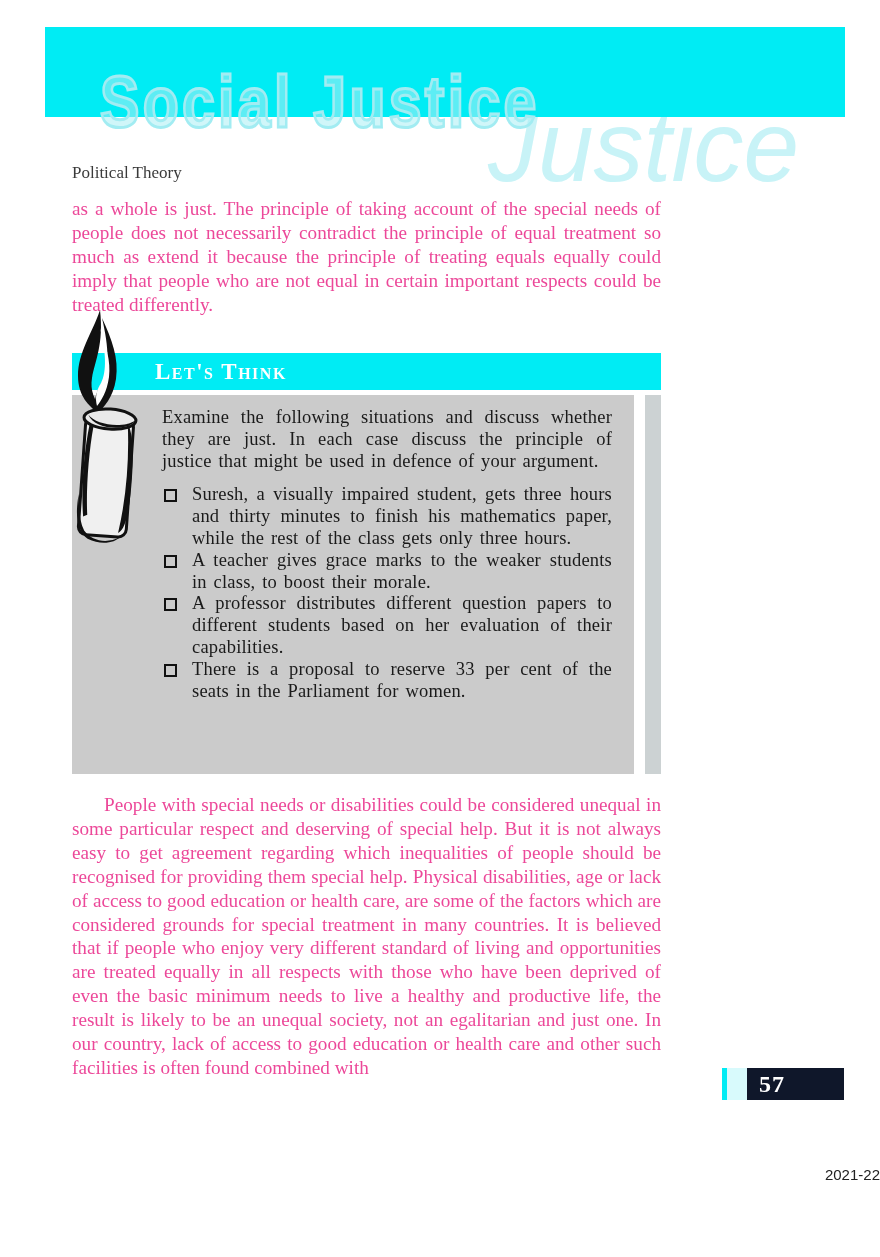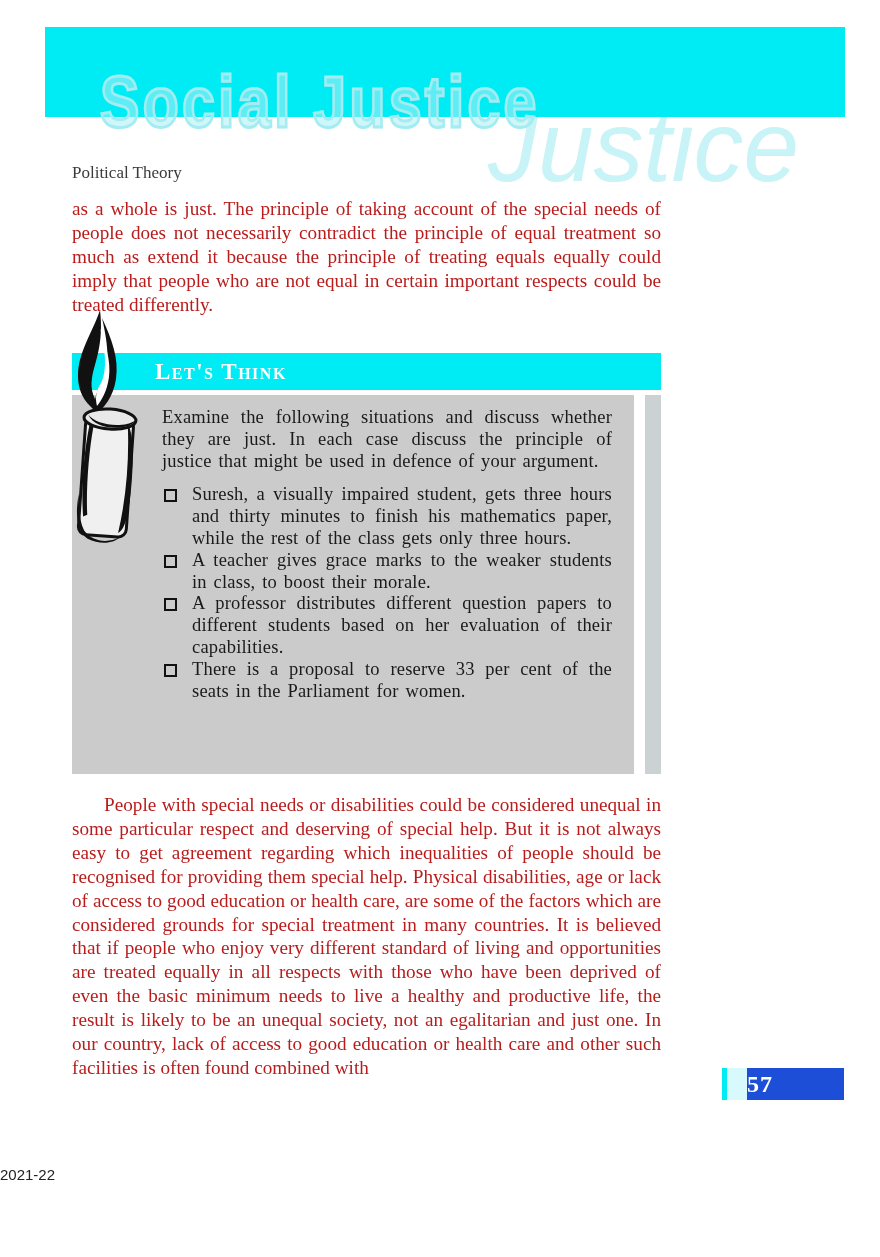--- a/index.html
+++ b/index.html
@@ -22,21 +22,21 @@
     font-size:100px;line-height:1;color:#c8f3f7;white-space:nowrap;
   }
   .book-label{
     position:absolute;left:72px;top:163px;z-index:2;
     font-size:17px;color:#3a3a3a;
   }
 
   
   .para{
     position:absolute;left:72px;width:589px;z-index:2;
-    font-size:19.2px;line-height:23.9px;text-align:justify;color:#b91c1c;
+    font-size:19.2px;line-height:23.9px;text-align:justify;color:#ec4899;
   }
   .para-intro{top:197px;}
   .para-body{top:793px;text-indent:32px;}
 
   
   .think-bar{position:absolute;left:72px;top:353px;width:589px;height:37px;background:#00ecf4;z-index:1;}
   .think-title{
     position:absolute;left:83px;top:0;height:37px;line-height:37px;
     font-variant:small-caps;font-weight:bold;font-size:23px;letter-spacing:1.5px;color:#ffffff;
     font-family:"Liberation Serif",serif;
@@ -55,27 +55,27 @@
     border:2px solid #111;background:transparent;display:inline-block;
   }
 
   
   .candle{position:absolute;left:62px;top:306px;z-index:5;}
 
   
   .badge-tick{position:absolute;left:722px;top:1068px;width:5px;height:32px;background:#00ecf4;z-index:2;}
   .badge-pale{position:absolute;left:727px;top:1068px;width:20px;height:32px;background:#d8fafc;z-index:2;}
   .badge-main{
-    position:absolute;left:747px;top:1068px;width:97px;height:32px;background:#1d4ed8;z-index:2;
-    color:#ffffff;font-weight:bold;font-size:24px;line-height:32px;box-sizing:border-box;
+    position:absolute;left:747px;top:1068px;width:97px;height:32px;background:#0f172a;z-index:2;
+    color:#ffffff;font-weight:bold;font-size:24px;line-height:32px;padding-left:12px;box-sizing:border-box;
     font-family:"Liberation Serif",serif;letter-spacing:1px;
   }
 
   .footer-year{
-    position:absolute;left:0;top:1166px;width:880px;text-align:left;z-index:2;
+    position:absolute;left:0;top:1166px;width:880px;text-align:right;z-index:2;
     font-family:"Liberation Sans",sans-serif;font-size:15px;color:#222222;
   }
 </style>
 </head>
 <body>
 
 <div class="page">
 
   <div class="watermark">Justice</div>
 

